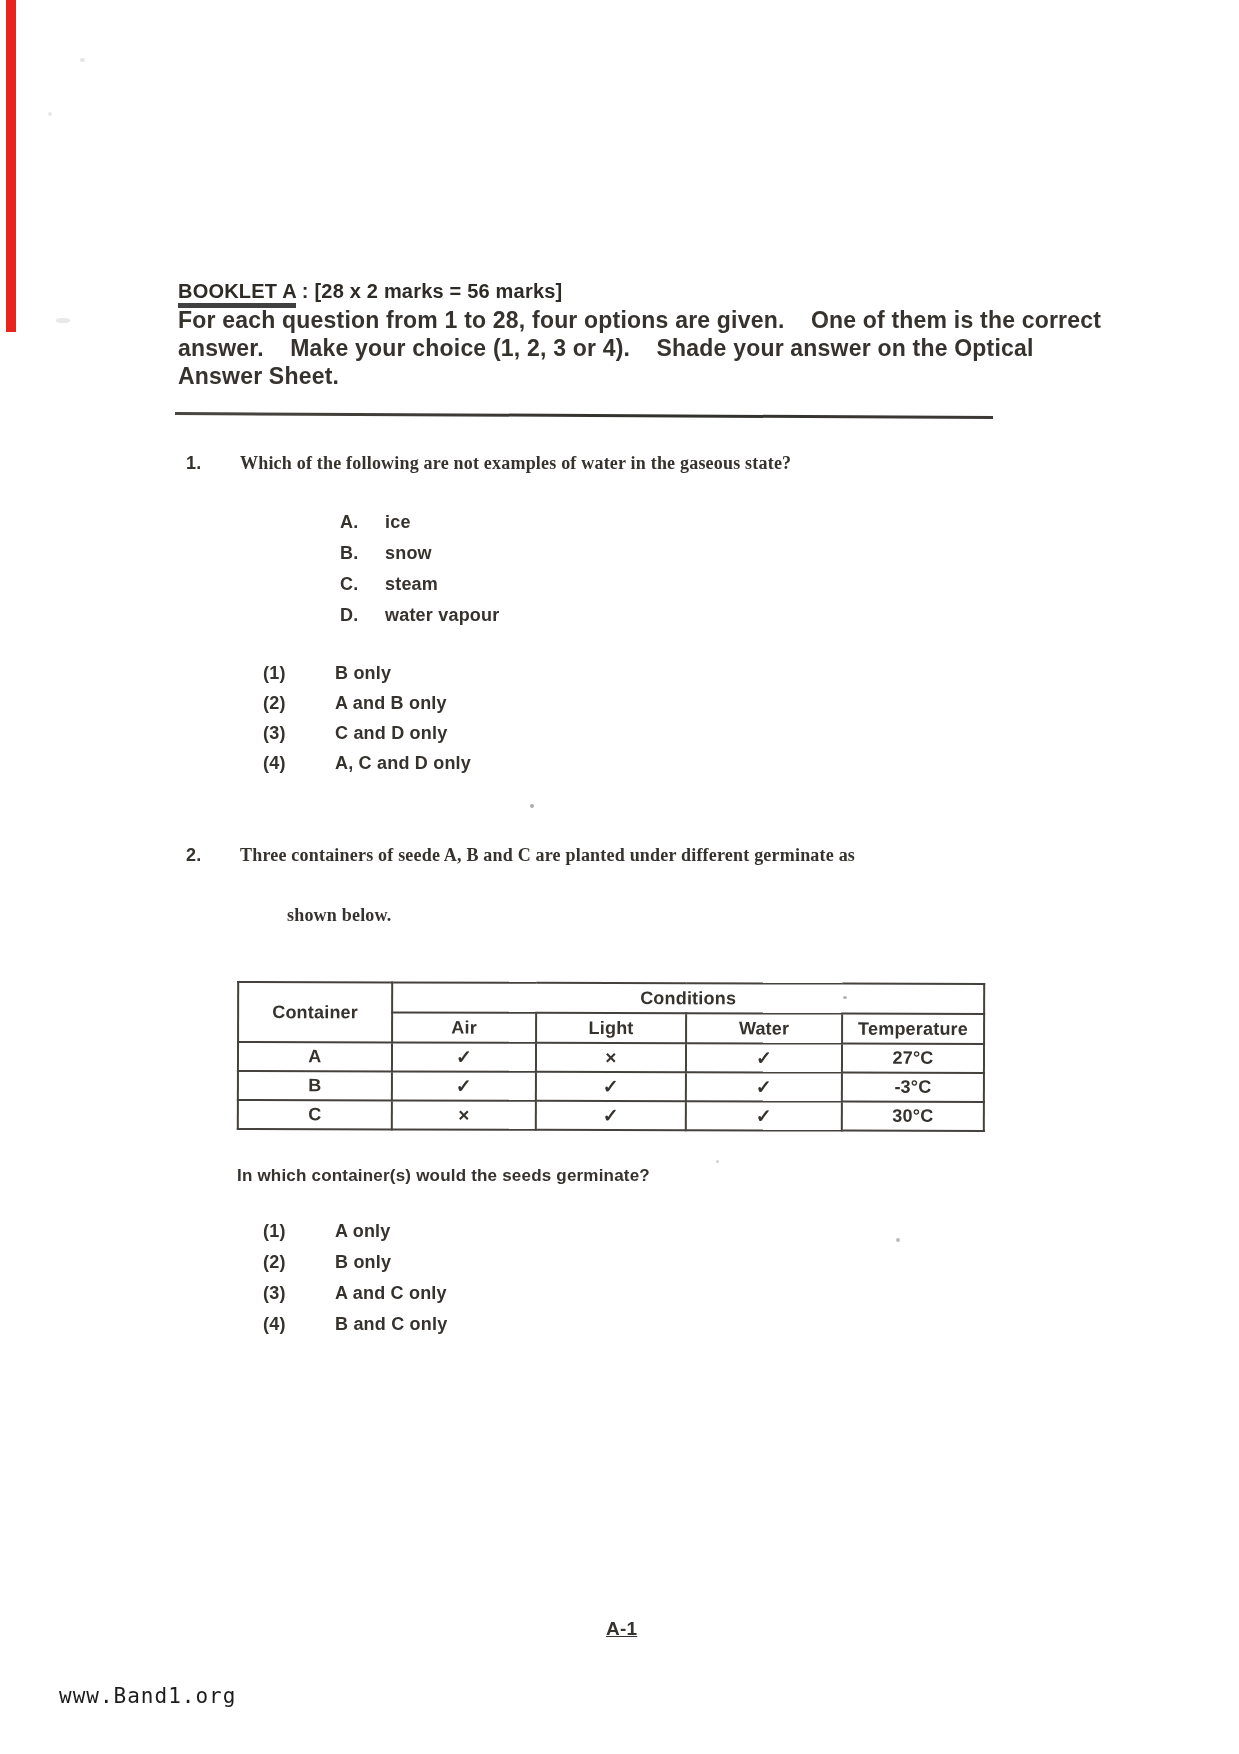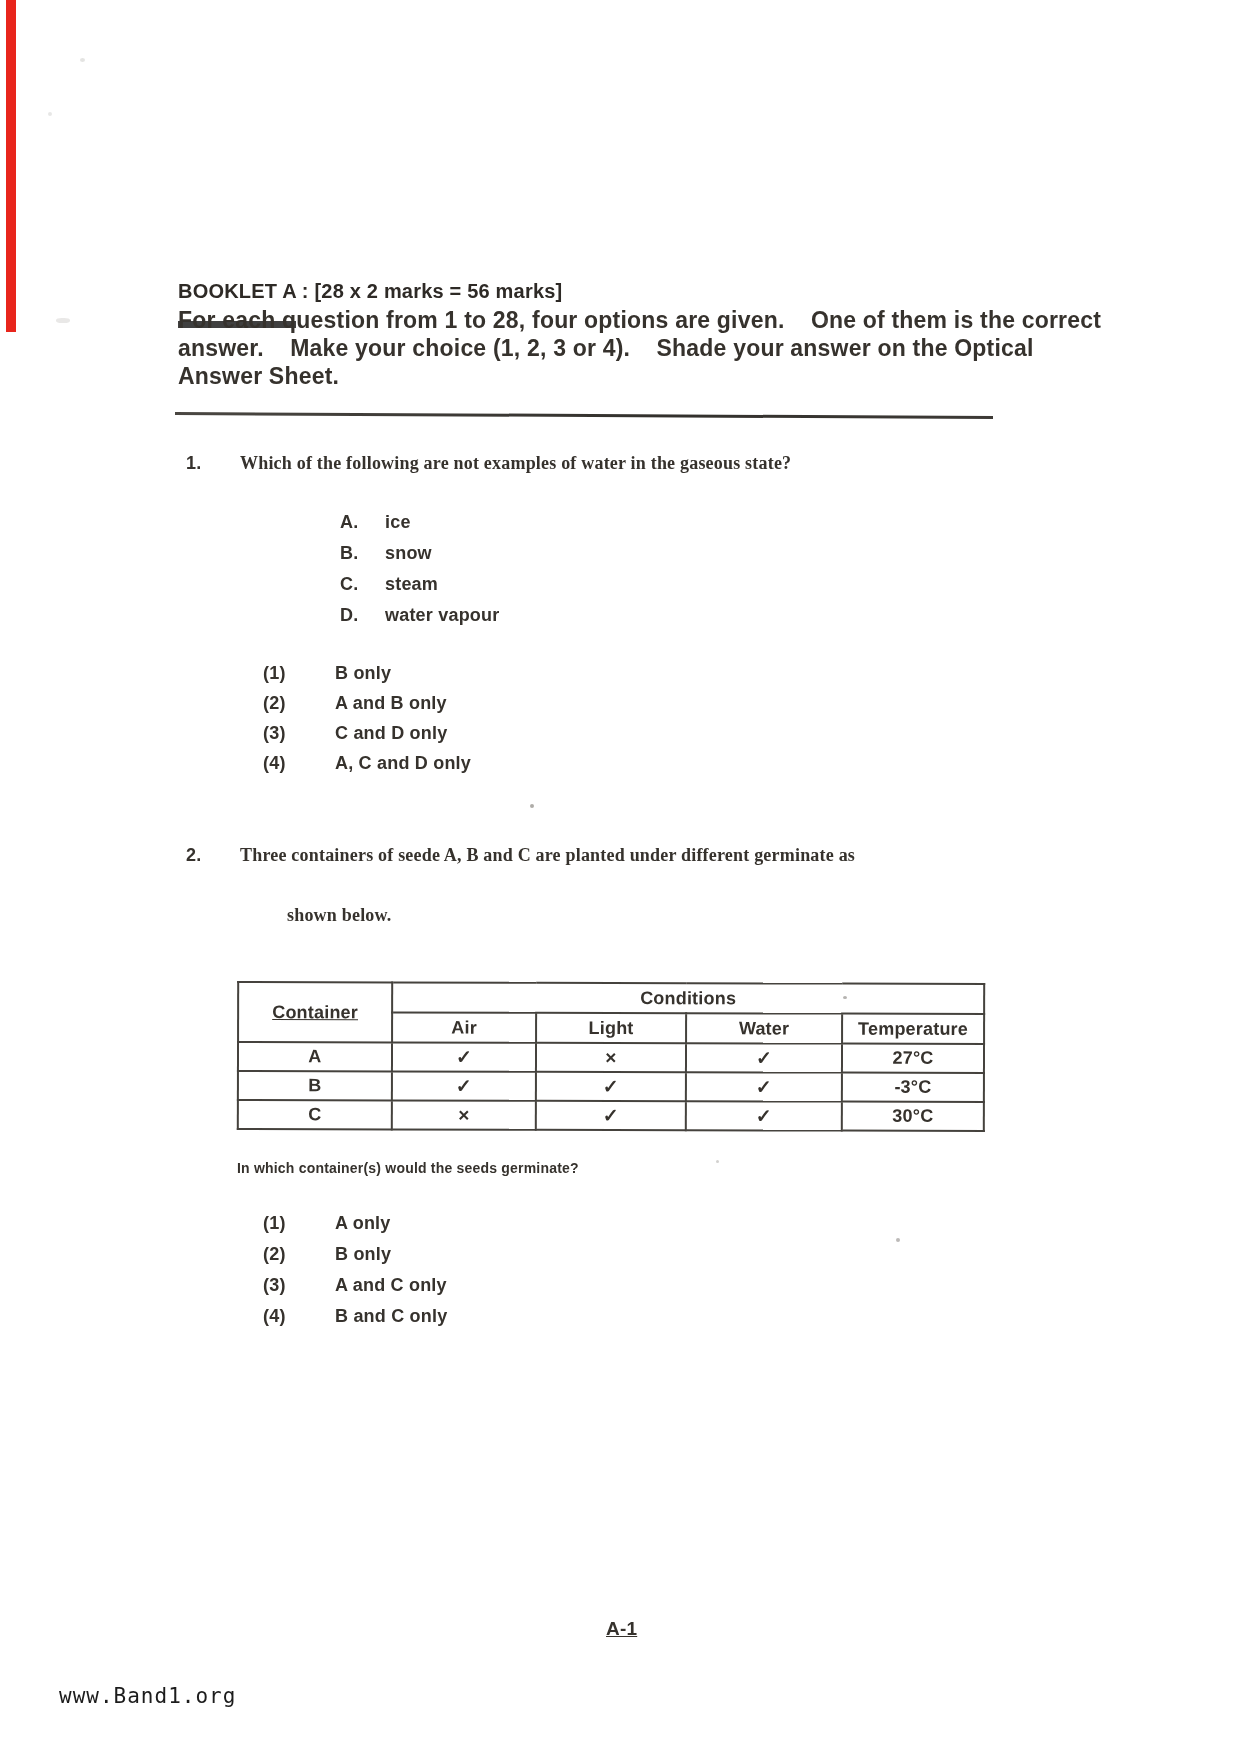--- a/index.html
+++ b/index.html
@@ -19,21 +19,21 @@
     letter-spacing:0.2px;
   }
   .red-stripe{
     position:absolute;left:6px;top:0;
     width:10px;height:332px;
     background:#e8251c;
   }
   
   .header{position:absolute;left:178px;top:276px;width:840px;}
   .booklet-line{font-size:20px;line-height:30px;white-space:pre;color:#2e2a26;}
-  .booklet-title{border-bottom:7px solid #404040;padding-bottom:19px;}
+  .booklet-title{border-bottom:5px solid #404040;padding-bottom:1px;}
   .instr{margin:0;font-size:23px;line-height:28px;white-space:pre;}
   .divider{
     position:absolute;left:175px;top:412px;width:818px;height:3px;
     background:linear-gradient(to right,#4a4742,#32302c 60%,#3d3a36);
     transform:rotate(0.28deg);transform-origin:left center;
   }
   
   .question{position:absolute;left:178px;width:840px;}
   .q1{top:450px;}
   .q2{top:840px;}
@@ -59,27 +59,27 @@
     transform:rotate(0.15deg);
   }
   .cond-table th,.cond-table td{
     border:2px solid #45423d;
     text-align:center;
     padding:0 4px;
     font-weight:700;
   }
   .cond-table .h-row th{height:28px;}
   .cond-table .d-row td{height:27px;}
-  .col-container{width:144px;text-decoration:underline;}
+  .col-container{width:144px;}
   .col-air{width:134px;margin-left:29px;}
   .col-light{width:140px;}
   .col-water{width:146px;}
   .col-temp{width:132px;}
   .tick{font-size:19px;}
-  .prompt{margin:24px 0 0 59px;font-size:14px;line-height:26px;white-space:pre;}
+  .prompt{margin:32px 0 0 59px;font-size:17px;line-height:26px;white-space:pre;}
   
   .page-number{position:absolute;left:606px;top:1618px;font-size:19px;font-weight:600;text-decoration:underline;}
   .watermark{
     position:absolute;left:59px;top:1684px;
     font-family:"DejaVu Sans Mono", monospace;
     font-size:21px;font-weight:500;color:#1c1c1c;letter-spacing:1px;
   }
   
   .speck{position:absolute;background:#6b6761;border-radius:50%;}
   .s1{left:80px;top:58px;width:5px;height:4px;opacity:.18;}

